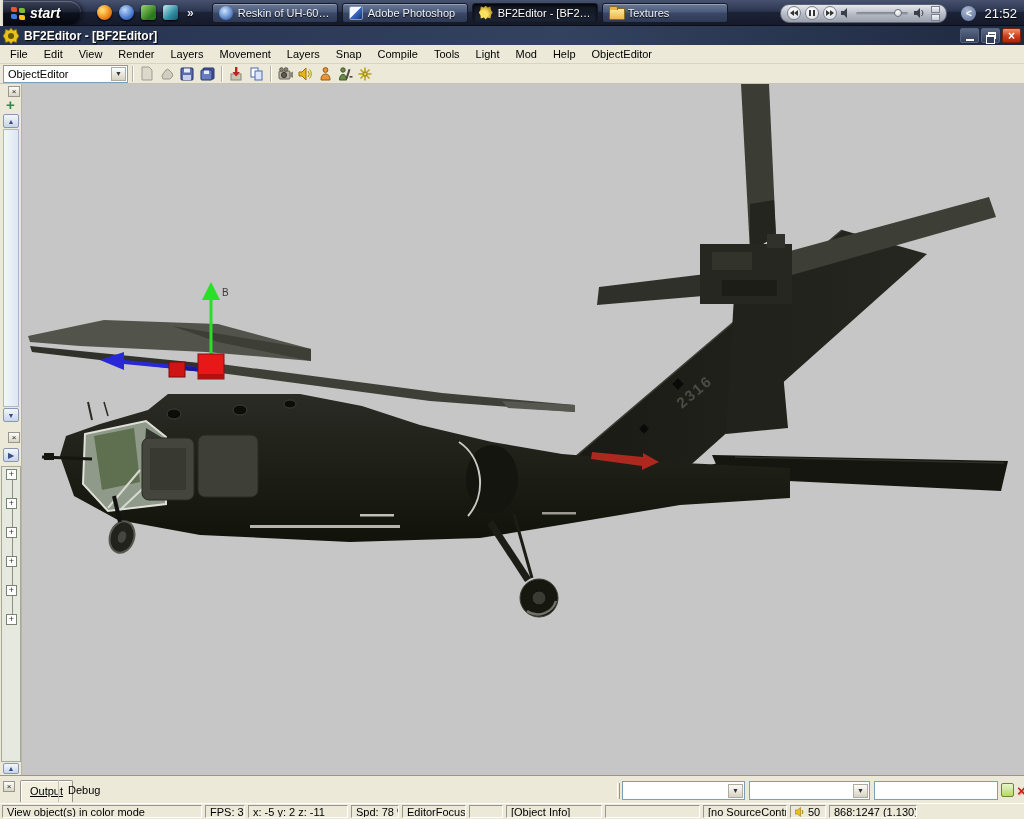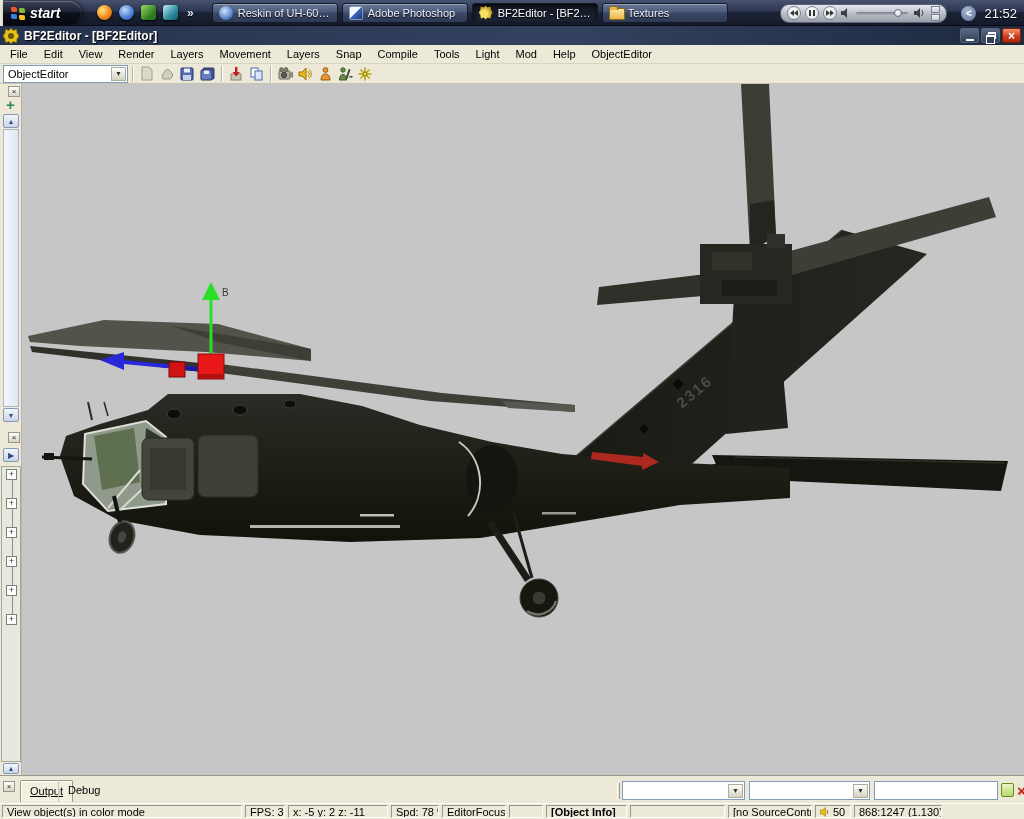--- a/index.html
+++ b/index.html
@@ -446,27 +446,27 @@
       <span class="combo-arrow">▼</span>
     </div>
     <input class="br-input" style="left: 874px; width: 124px;">
     <span class="br-ico" style="left:1000px;">
       <span class="note-ico"></span>
     </span>
     <span class="br-ico redx-ico" style="left:1014px;">×</span>
   </div>
 
   <div class="statusbar">
-    <span class="cell" style="width:240px;">View object(s) in color mode</span>
+    <span class="cell" style="width:200px;">View object(s) in color mode</span>
     <span class="cell" style="width:40px;">FPS: 30.0</span>
     <span class="cell" style="width:100px;">x: -5 y: 2 z: -11</span>
     <span class="cell" style="width:48px;">Spd: 78 %</span>
     <span class="cell" style="width:64px;">EditorFocus</span>
     <span class="cell" style="width:34px;"></span>
-    <span class="cell" style="width:81px;font-weight:bold;">[Object Info]</span>
+    <span class="cell" style="width:96px;">[Object Info]</span>
     <span class="cell" style="width:95px;"></span>
     <span class="cell" style="width:84px;">[no SourceControl]</span>
     <span class="cell" style="width:36px;">
       <svg width="10" height="10" viewBox="0 0 10 10">
           <polygon points="0,3 2.5,3 5.5,0.5 5.5,9.5 2.5,7 0,7" fill="#e8c21a" stroke="#9a7a08" stroke-width="0.6"></polygon>
           <path d="M7 3 A3 3 0 0 1 7 7" stroke="#9a7a08" fill="none"></path>
         </svg>
       <span>50</span>
     </span>
     <span class="cell" style="width:88px;">868:1247 (1.130)</span>

